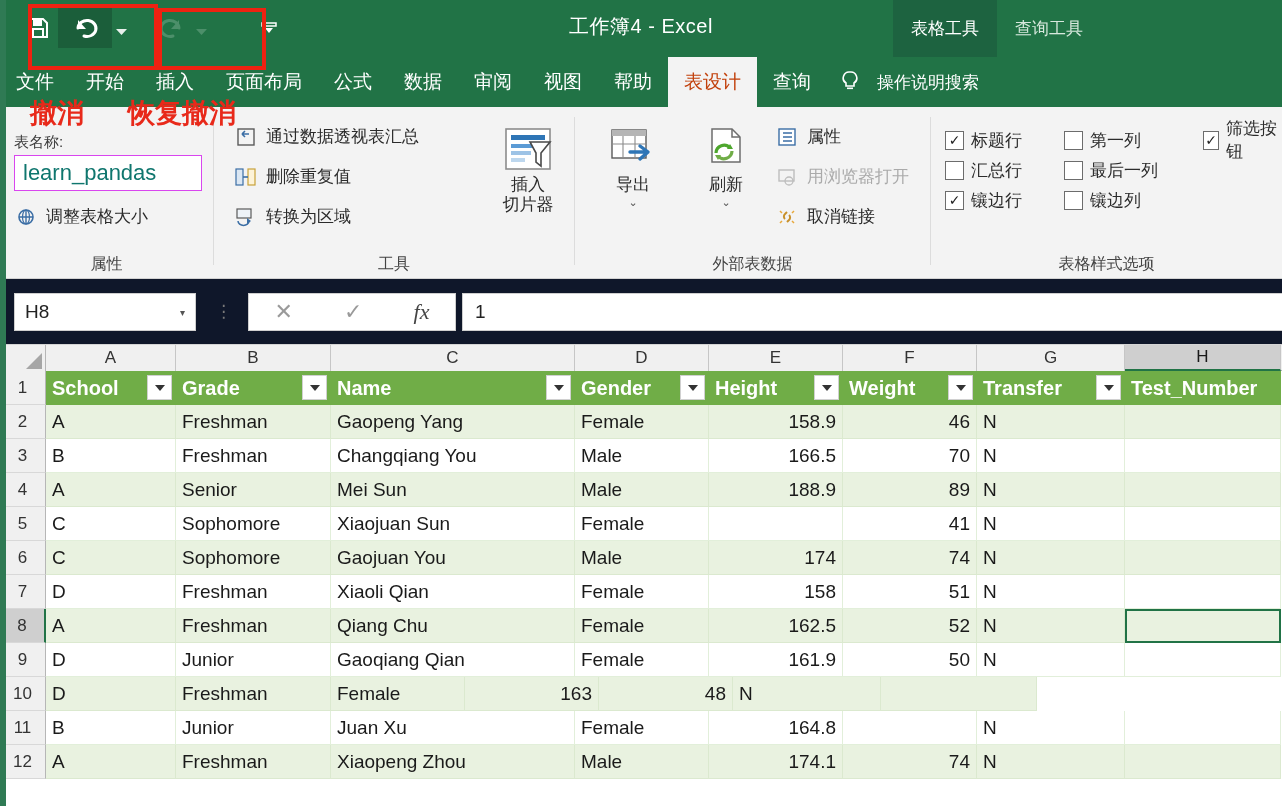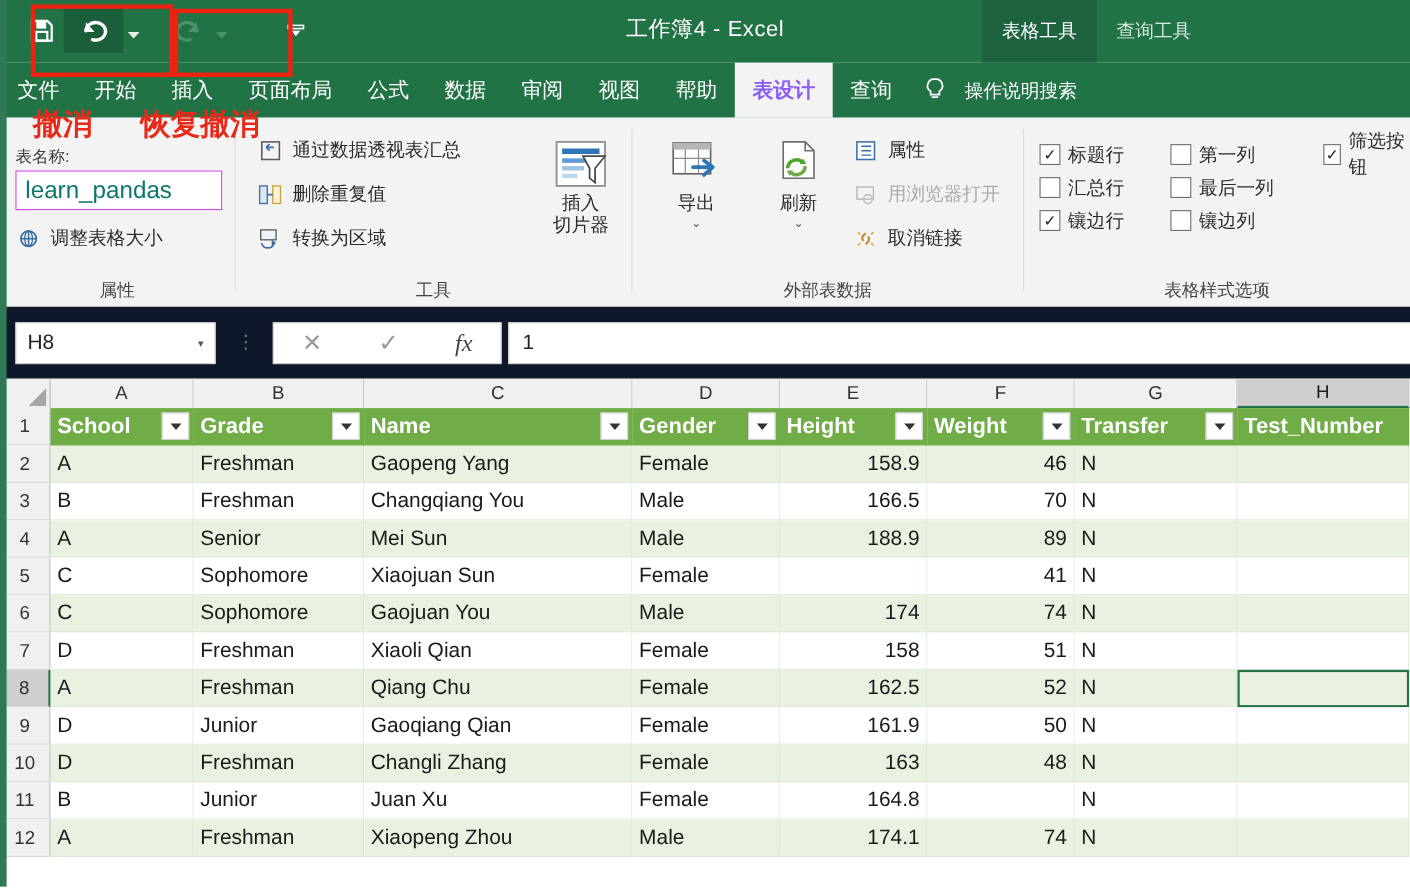--- a/index.html
+++ b/index.html
@@ -41,21 +41,21 @@
 
   
   .tabstrip {
     position: absolute; left: 0; top: 57px; width: 1282px; height: 50px;
     background: #217346; display: flex; align-items: flex-end;
   }
   .tab {
     height: 50px; padding: 0 16px; display: flex; align-items: center;
     color: #ffffff; font-size: 19px; white-space: nowrap;
   }
-  .tab.active { background: #f3f3f3; color: #8b5cf6; font-weight: bold; }
+  .tab.active { background: #f3f3f3; color: #c2410c; font-weight: normal; }
   .tellme { display: flex; align-items: center; gap: 18px; color: #ffffff; font-size: 17px;
     padding-left: 14px; height: 50px; }
 
   
   .ribbon {
     position: absolute; left: 0; top: 107px; width: 1282px; height: 172px;
     background: #f3f3f3; border-bottom: 1px solid #d2d2d2;
   }
   .rgroup { position: absolute; top: 0; height: 172px; }
   .rgroup-label {
@@ -563,21 +563,20 @@
           <div class="cell" style="width: 134px;">Female</div>
           <div class="cell num" style="width: 134px;">161.9</div>
           <div class="cell num" style="width: 134px;">50</div>
           <div class="cell" style="width: 148px;">N</div>
           <div class="cell" style="width: 156px;"></div>
         </div>
         <div class="row band">
           <div class="rowhdr">10</div>
           <div class="cell" style="width: 130px;">D</div>
           <div class="cell" style="width: 155px;">Freshman</div>
-          <div class="cell" style="width: 244px;">Changli Zhang</div>
           <div class="cell" style="width: 134px;">Female</div>
           <div class="cell num" style="width: 134px;">163</div>
           <div class="cell num" style="width: 134px;">48</div>
           <div class="cell" style="width: 148px;">N</div>
           <div class="cell" style="width: 156px;"></div>
         </div>
         <div class="row plain">
           <div class="rowhdr">11</div>
           <div class="cell" style="width: 130px;">B</div>
           <div class="cell" style="width: 155px;">Junior</div>

